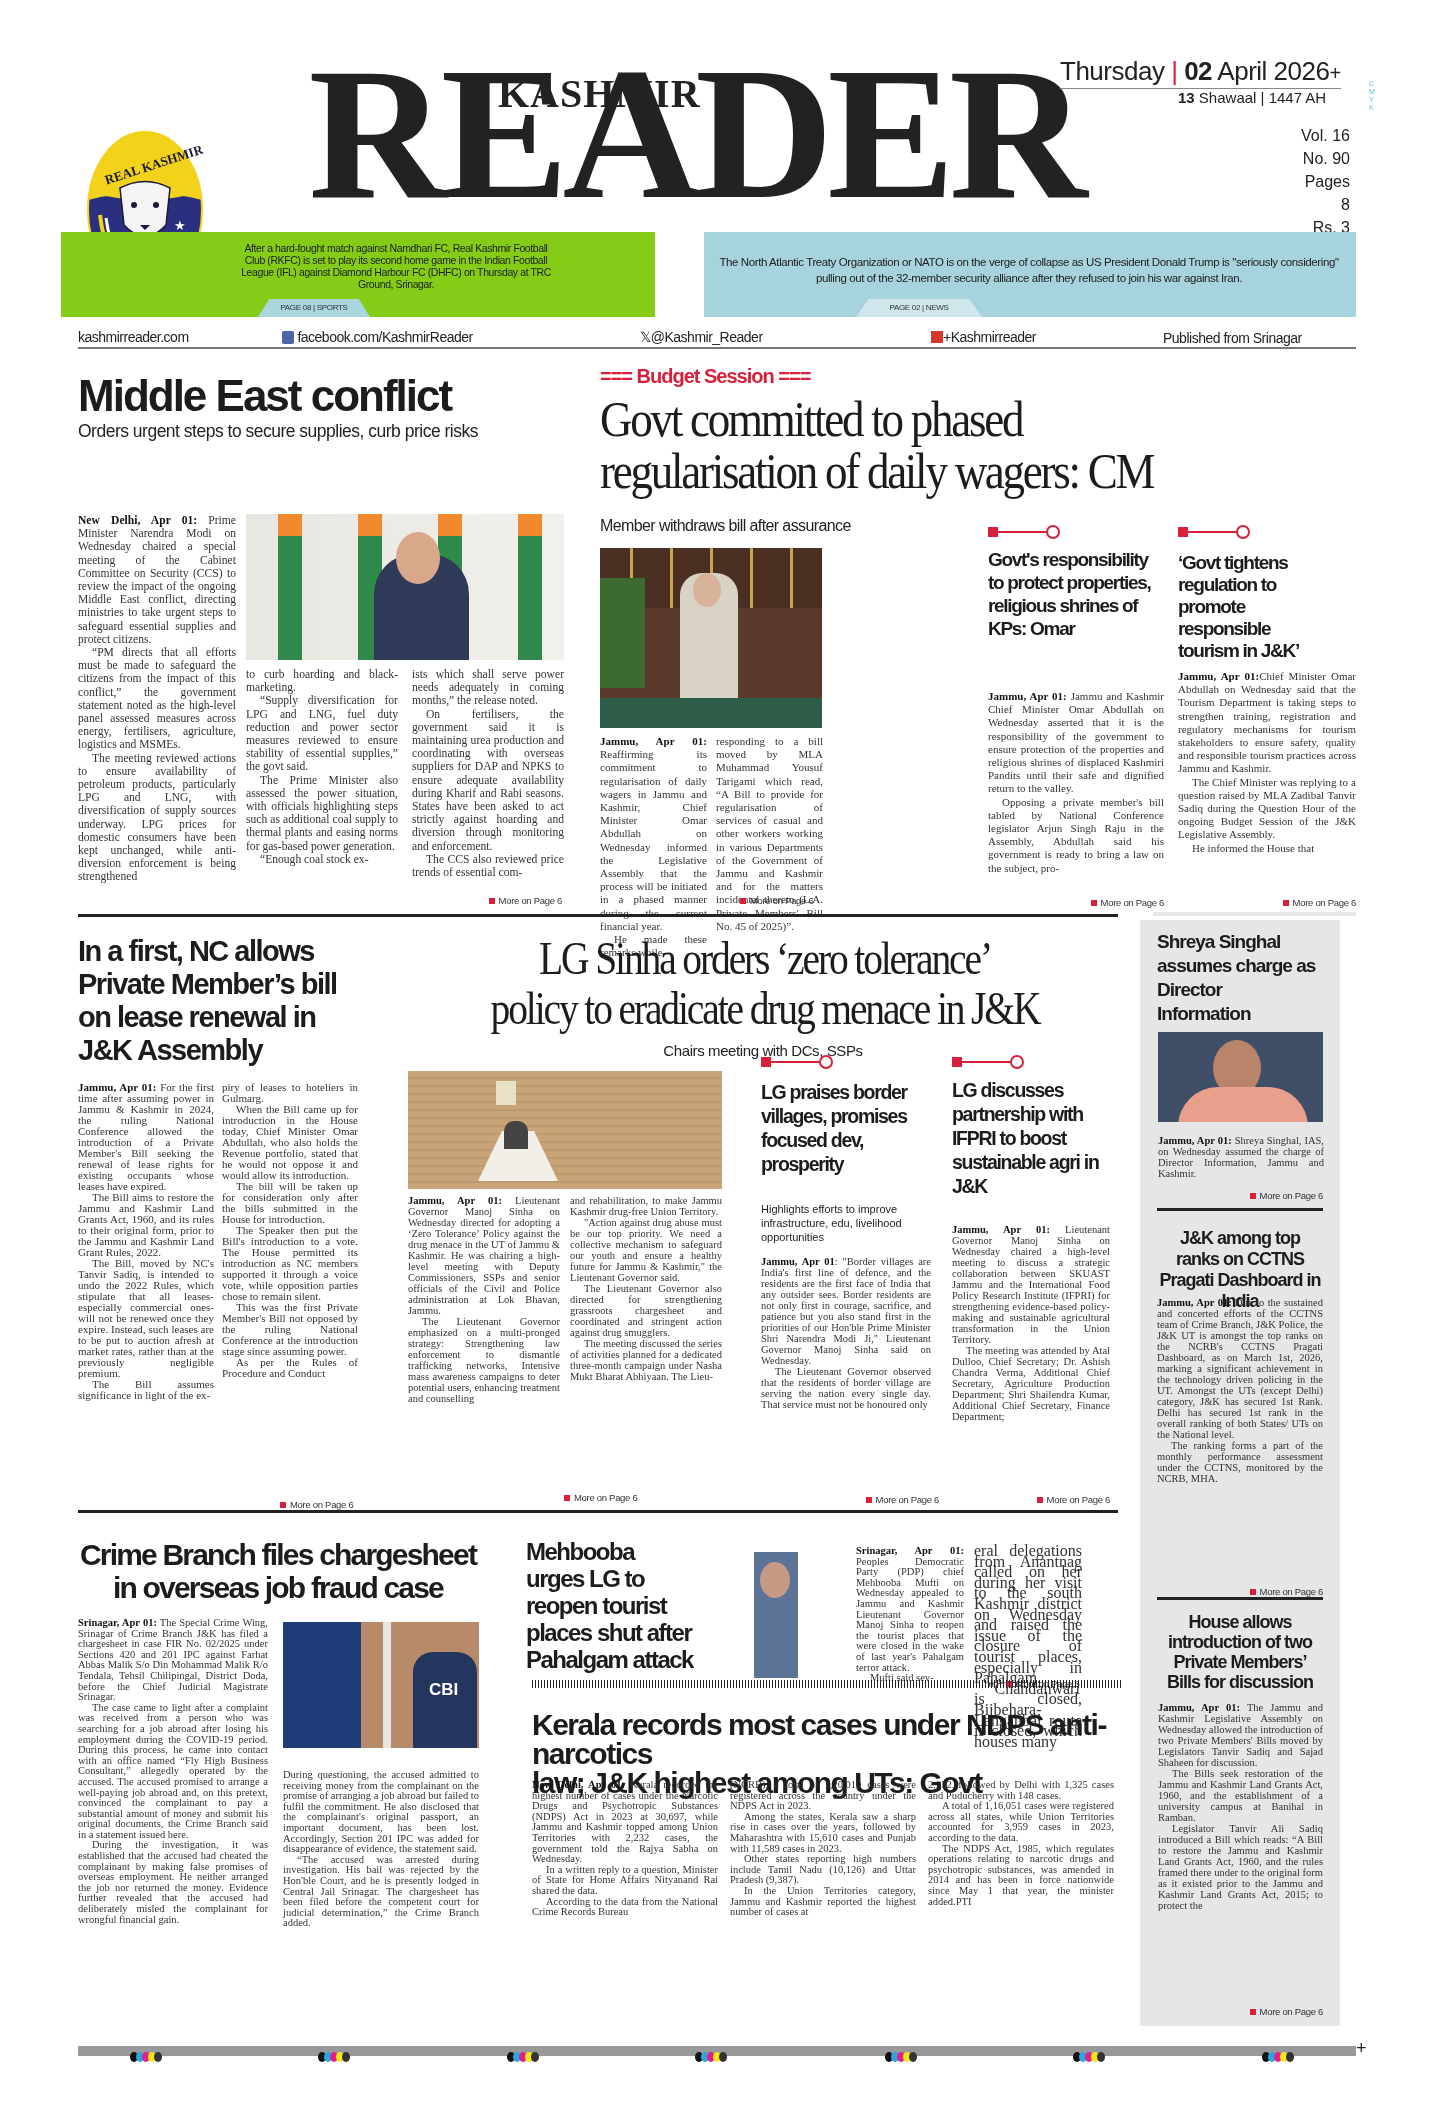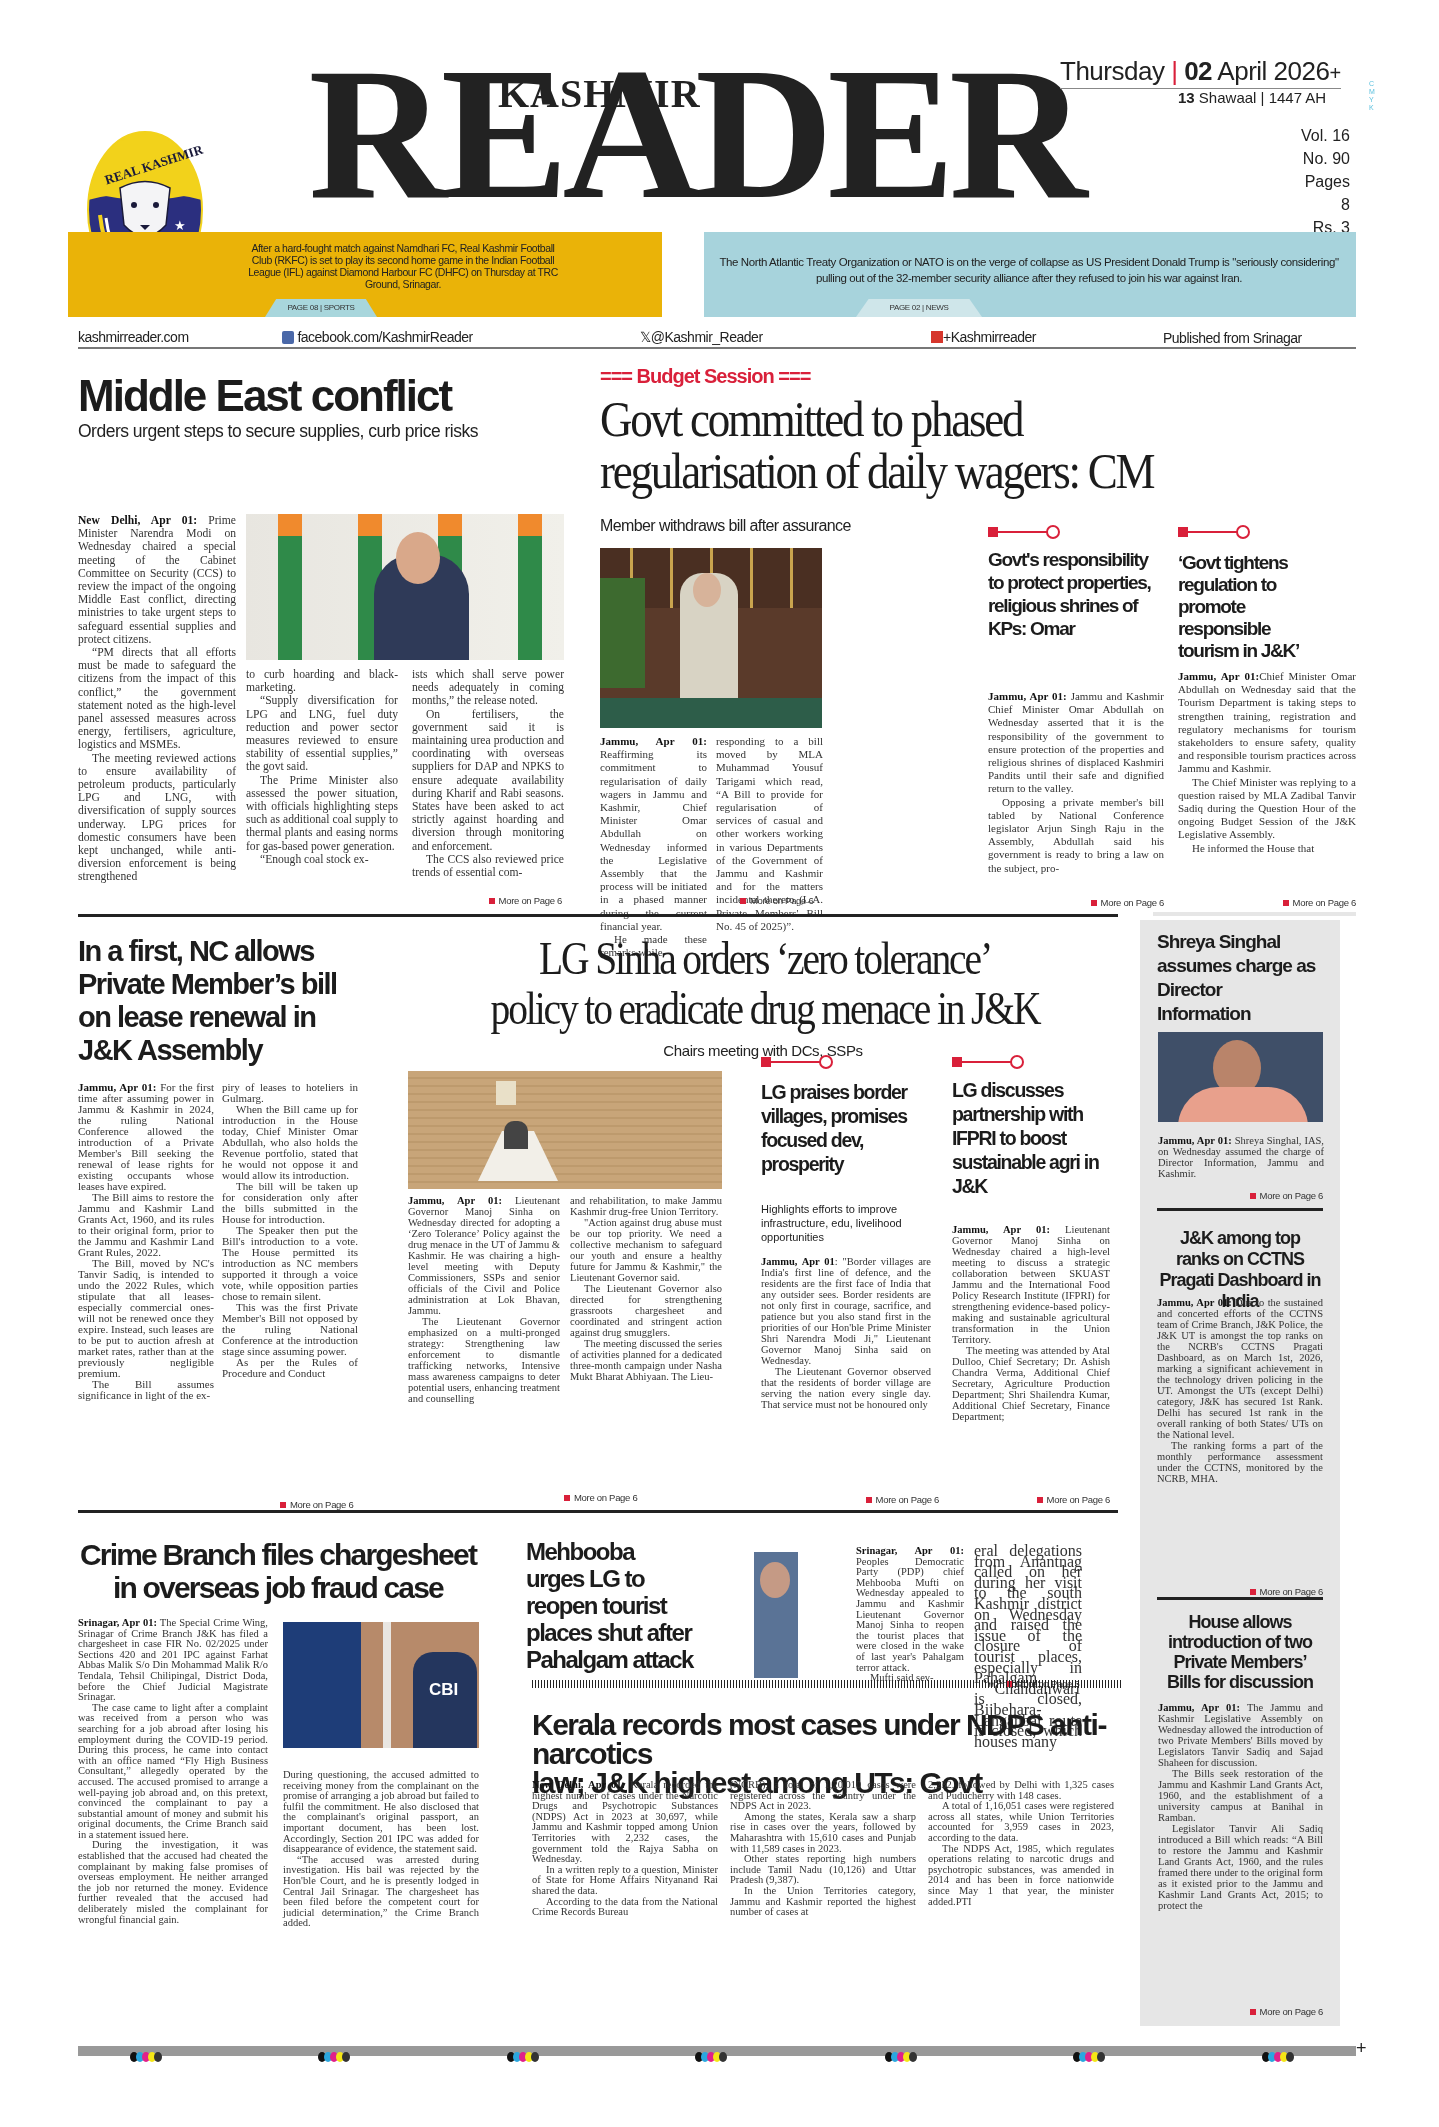--- a/index.html
+++ b/index.html
@@ -62,21 +62,21 @@
     <b>13</b> <span>Shawaal | 1447 AH</span>
   </div>
   <div class="abs sans" data-name="cmyk-marker" style="left:1369px;top:80px;font-size:7px;line-height:8px;width:6px;word-break:break-all;color:#5bc0de">CMYK</div>
   <div class="abs sans" data-name="issue-info" style="left:1300px;top:124px;width:50px;text-align:right;font-size:16px;line-height:23px;color:#222">
     <div data-name="volume">Vol. 16</div>
     <div data-name="issue-number">No. 90</div>
     <div data-name="page-count">Pages 8</div>
     <div data-name="price">Rs. 3</div>
   </div>
 
-  <div class="abs" data-name="teaser-sports" style="left:68px;top:232px;width:594px;height:85px;background:#eab308">
+  <div class="abs" data-name="teaser-sports" style="left:61px;top:232px;width:594px;height:85px;background:#84cc16">
     <div class="cond" data-name="teaser-sports-text" style="position:absolute;left:175px;top:10px;width:320px;font-size:10.5px;line-height:12px;text-align:center;color:#222;letter-spacing:-.4px">After a hard-fought match against Namdhari FC, Real Kashmir Football Club (RKFC) is set to play its second home game in the Indian Football League (IFL) against Diamond Harbour FC (DHFC) on Thursday at TRC Ground, Srinagar.</div>
     <div class="cond" data-name="teaser-sports-tab" style="position:absolute;left:197px;bottom:0;width:112px;height:18px;background:#a8d6dc;font-size:8px;line-height:18px;text-align:center;color:#333;letter-spacing:-.3px;clip-path:polygon(10% 0,90% 0,100% 100%,0 100%)">PAGE 08 | SPORTS</div>
   </div>
   <div class="abs" data-name="teaser-news" style="left:704px;top:232px;width:652px;height:85px;background:#a7d3dc">
     <div class="cond" data-name="teaser-news-text" style="position:absolute;left:10px;top:22px;width:630px;font-size:11.5px;line-height:16px;text-align:center;color:#222;letter-spacing:-.4px">The North Atlantic Treaty Organization or NATO is on the verge of collapse as US President Donald Trump is "seriously considering" pulling out of the 32-member security alliance after they refused to join his war against Iran.</div>
     <div class="cond" data-name="teaser-news-tab" style="position:absolute;left:152px;bottom:0;width:126px;height:18px;background:#cfe6ea;font-size:8px;line-height:18px;text-align:center;color:#333;letter-spacing:-.3px;clip-path:polygon(10% 0,90% 0,100% 100%,0 100%)">PAGE 02 | NEWS</div>
   </div>
 
   <div class="abs cond" data-name="social-bar" style="left:78px;top:325px;width:1278px;height:24px;font-size:14px;color:#222;letter-spacing:-.5px;border-bottom:2px solid #777">
     <span class="abs" data-name="website-link" style="left:0;top:4px">kashmirreader.com</span>

